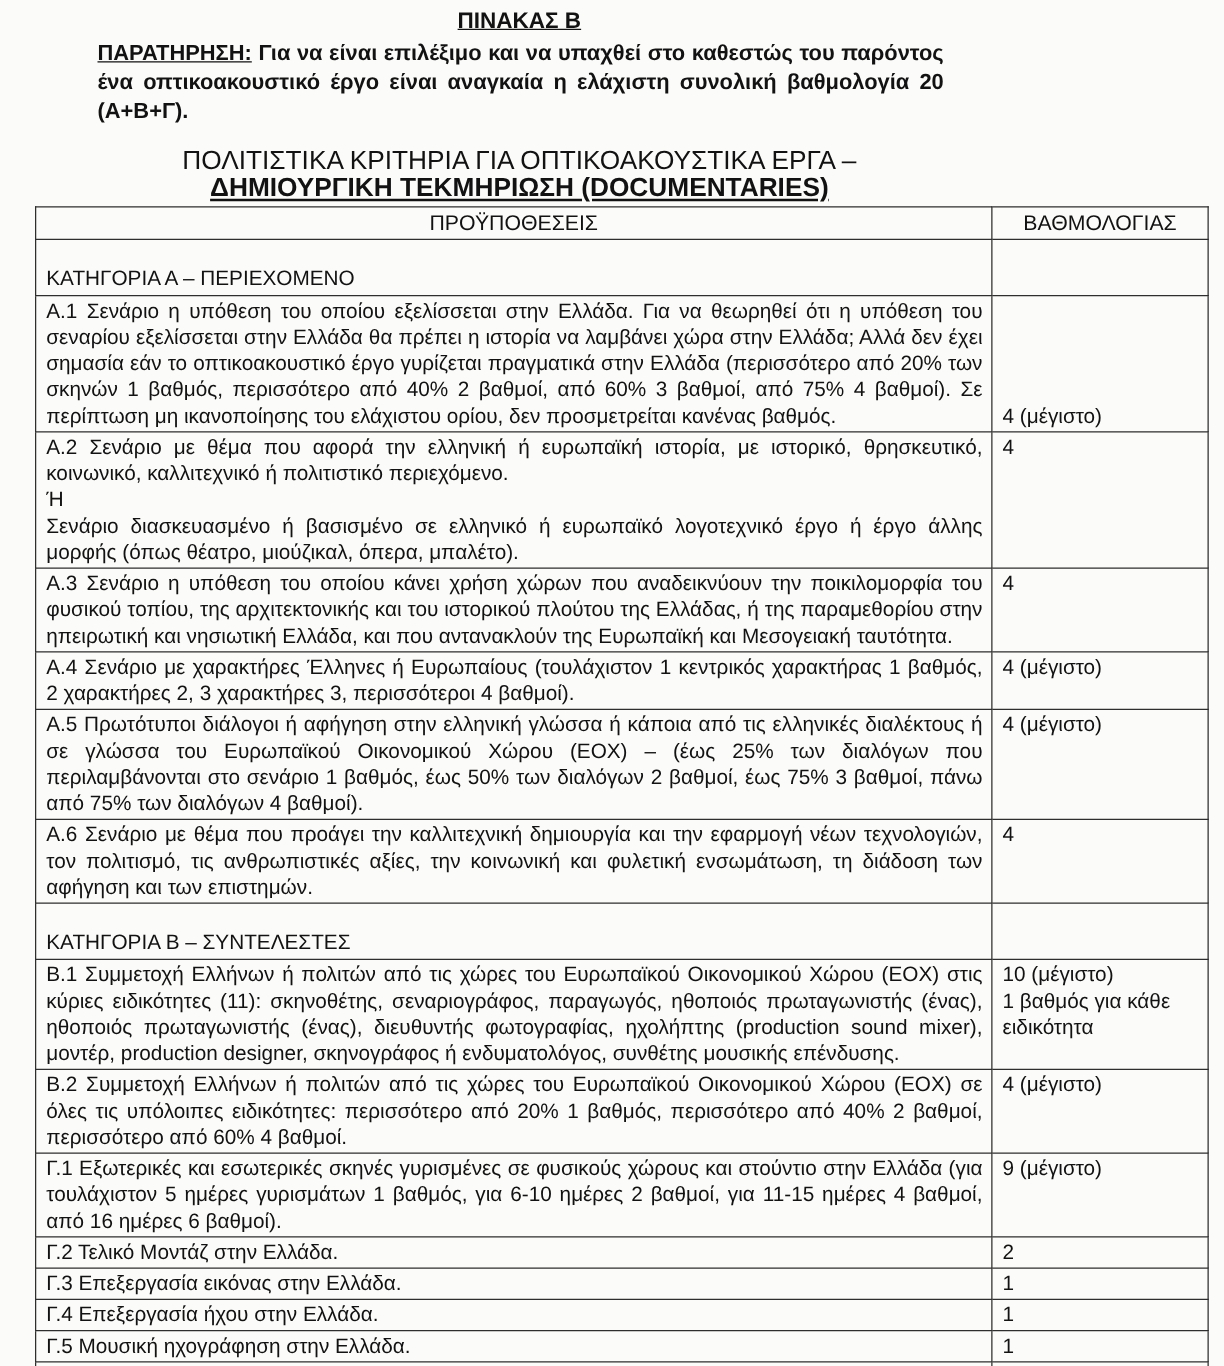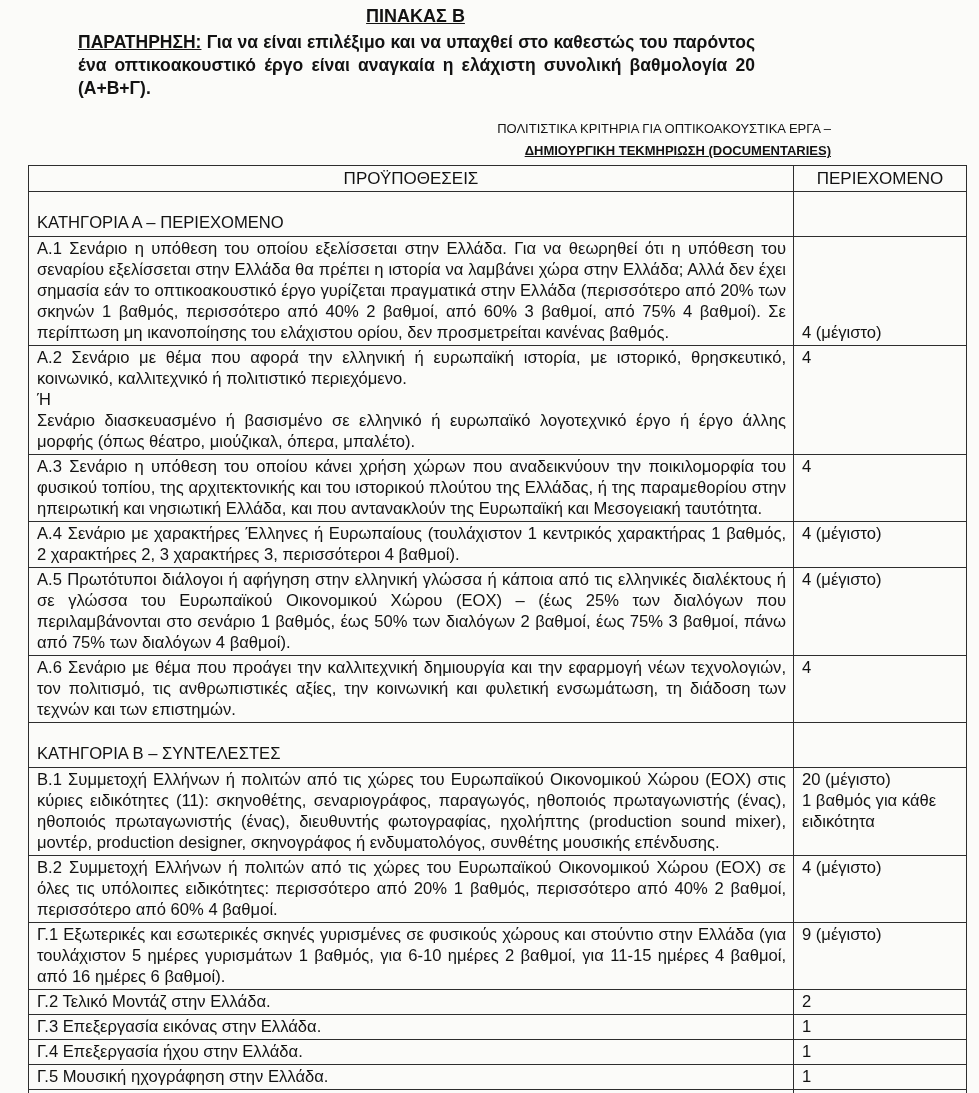--- a/index.html
+++ b/index.html
@@ -16,21 +16,21 @@
     padding-top:6px;margin:0 0 4px 0;
   }
   .doc-title span{text-decoration:underline;}
   .note{
     margin:2px 76px 0 78px;
     font-weight:bold;font-size:17.5px;line-height:23px;
     text-align:justify;
   }
   .note .note-label{text-decoration:underline;margin-top:32px;}
   .subtitle{
-    text-align:right;font-size:13px;line-height:22px;
+    text-align:center;font-size:21px;line-height:22px;
   }
   .subtitle-1{margin-top:18px;font-weight:normal;}
   .subtitle-2{font-weight:bold;}
   .subtitle-2 span{text-decoration:underline;}
   table.criteria-table{
     margin:3px 0 0 28px;
     width:938px;
     border-collapse:collapse;
     table-layout:fixed;
     font-size:16.6px;line-height:21px;
@@ -68,21 +68,21 @@
   <div class="subtitle subtitle-2"><span>ΔΗΜΙΟΥΡΓΙΚΗ ΤΕΚΜΗΡΙΩΣΗ (DOCUMENTARIES)</span></div>
 
   <table class="criteria-table">
     <colgroup>
         <col class="c-criteria">
         <col class="c-score">
       </colgroup>
     <thead>
       <tr>
         <th>ΠΡΟΫΠΟΘΕΣΕΙΣ</th>
-        <th>ΠΕΡΙΕΧΟΜΕΝΟ</th>
+        <th>ΒΑΘΜΟΛΟΓΙΑΣ</th>
       </tr>
     </thead>
     <tbody>
         <tr>
           <td class="criteria section">
             <div class="para">ΚΑΤΗΓΟΡΙΑ Α – ΠΕΡΙΕΧΟΜΕΝΟ</div>
           </td>
           <td class="score">
             <div class="para"></div>
           </td>
@@ -124,40 +124,40 @@
         <tr>
           <td class="criteria item">
             <div class="para">Α.5 Πρωτότυποι διάλογοι ή αφήγηση στην ελληνική γλώσσα ή κάποια από τις ελληνικές διαλέκτους ή σε γλώσσα του Ευρωπαϊκού Οικονομικού Χώρου (ΕΟΧ) – (έως 25% των διαλόγων που περιλαμβάνονται στο σενάριο 1 βαθμός, έως 50% των διαλόγων 2 βαθμοί, έως 75% 3 βαθμοί, πάνω από 75% των διαλόγων 4 βαθμοί).</div>
           </td>
           <td class="score">
             <div class="para">4 (μέγιστο)</div>
           </td>
         </tr>
         <tr>
           <td class="criteria item">
-            <div class="para">Α.6 Σενάριο με θέμα που προάγει την καλλιτεχνική δημιουργία και την εφαρμογή νέων τεχνολογιών, τον πολιτισμό, τις ανθρωπιστικές αξίες, την κοινωνική και φυλετική ενσωμάτωση, τη διάδοση των τεχνών και των επιστημών.</div>
+            <div class="para">Α.6 Σενάριο με θέμα που προάγει την καλλιτεχνική δημιουργία και την εφαρμογή νέων τεχνολογιών, τον πολιτισμό, τις ανθρωπιστικές αξίες, την κοινωνική και φυλετική ενσωμάτωση, τη διάδοση των αφήγηση και των επιστημών.</div>
           </td>
           <td class="score">
             <div class="para">4</div>
           </td>
         </tr>
         <tr>
           <td class="criteria section">
             <div class="para">ΚΑΤΗΓΟΡΙΑ Β – ΣΥΝΤΕΛΕΣΤΕΣ</div>
           </td>
           <td class="score">
             <div class="para"></div>
           </td>
         </tr>
         <tr>
           <td class="criteria item">
             <div class="para">Β.1 Συμμετοχή Ελλήνων ή πολιτών από τις χώρες του Ευρωπαϊκού Οικονομικού Χώρου (ΕΟΧ) στις κύριες ειδικότητες (11): σκηνοθέτης, σεναριογράφος, παραγωγός, ηθοποιός πρωταγωνιστής (ένας), ηθοποιός πρωταγωνιστής (ένας), διευθυντής φωτογραφίας, ηχολήπτης (production sound mixer), μοντέρ, production designer, σκηνογράφος ή ενδυματολόγος, συνθέτης μουσικής επένδυσης.</div>
           </td>
           <td class="score">
-            <div class="para">20 (μέγιστο)</div>
+            <div class="para">10 (μέγιστο)</div>
             <div class="para">1 βαθμός για κάθε ειδικότητα</div>
           </td>
         </tr>
         <tr>
           <td class="criteria item">
             <div class="para">Β.2 Συμμετοχή Ελλήνων ή πολιτών από τις χώρες του Ευρωπαϊκού Οικονομικού Χώρου (ΕΟΧ) σε όλες τις υπόλοιπες ειδικότητες: περισσότερο από 20% 1 βαθμός, περισσότερο από 40% 2 βαθμοί, περισσότερο από 60% 4 βαθμοί.</div>
           </td>
           <td class="score">
             <div class="para">4 (μέγιστο)</div>
           </td>

